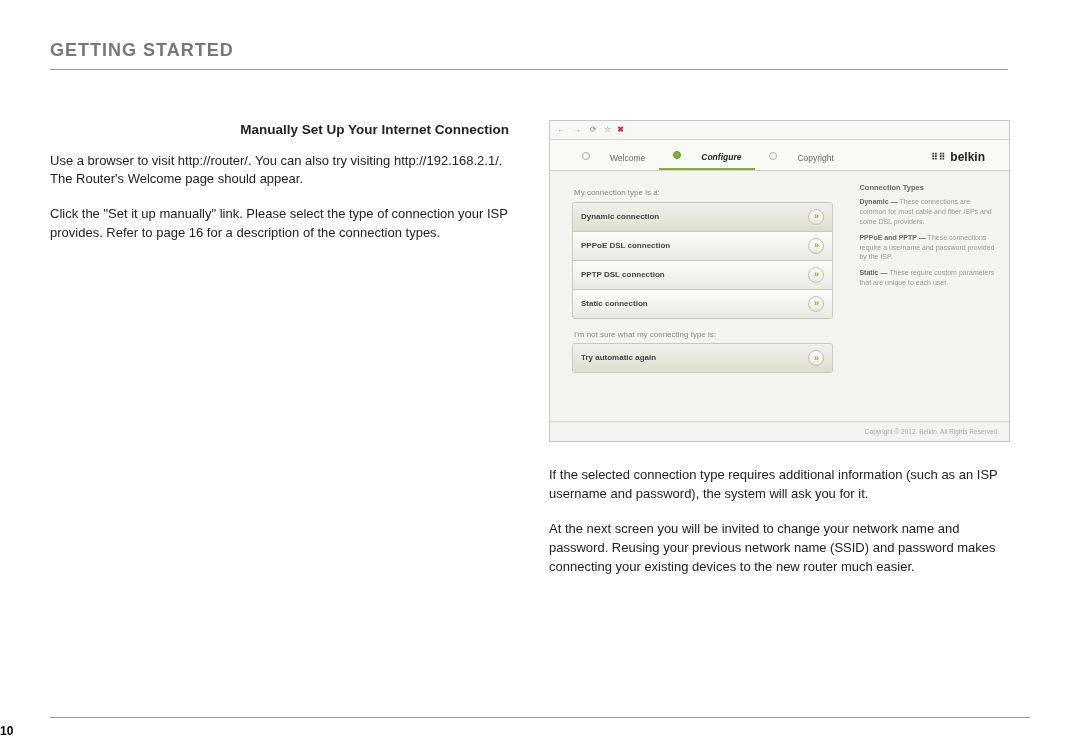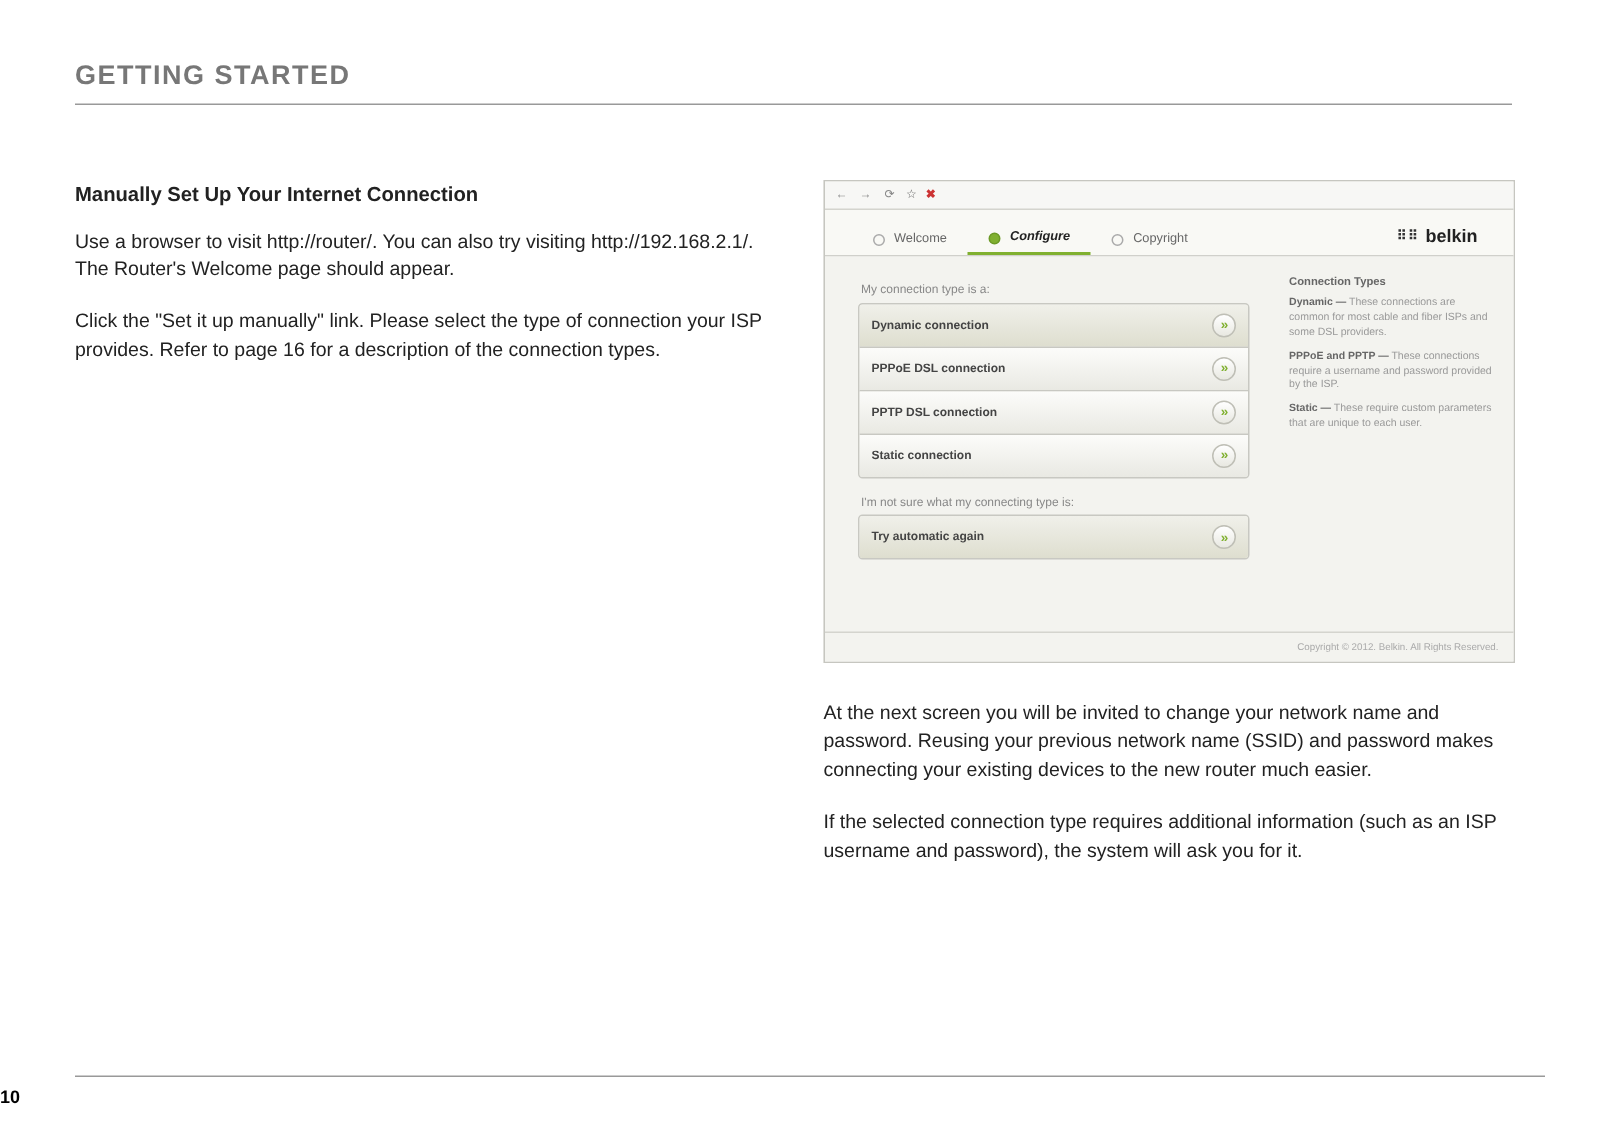--- a/index.html
+++ b/index.html
@@ -33,20 +33,21 @@
   .col {
     flex: 1 1 0;
     font-size: 13px;
     color: #222;
     line-height: 1.45;
   }
   .subhead {
     font-weight: bold;
     font-size: 13.5px;
     margin-bottom: 12px;
+    text-align: right;
   }
   .para {
     margin-bottom: 16px;
   }
 
   
   .shot {
     width: 100%;
     background: #f3f3ef;
     border: 1px solid #c6c6c0;
@@ -87,22 +88,22 @@
     background: #f9f9f5;
     border-bottom: 1px solid #d0d0cb;
     padding: 6px 18px 0 18px;
     display: flex;
     align-items: center;
   }
   .step {
     font-size: 8.5px;
     color: #666;
     display: flex;
-    align-items: flex-end;
-    gap: 6px;
+    align-items: flex-start;
+    gap: 20px;
     padding: 5px 14px;
   }
   .step.active {
     color: #222;
     font-weight: bold;
     border-bottom: 2px solid #80b030;
     font-style: italic;
   }
   .dot {
     width: 6px; height: 6px;
@@ -301,20 +302,20 @@
           <div class="app-side">
             <div class="side-title">Connection Types</div>
             <div class="side-item"><b>Dynamic —</b><span> These connections are common for most cable and fiber ISPs and some DSL providers.</span></div>
             <div class="side-item"><b>PPPoE and PPTP —</b><span> These connections require a username and password provided by the ISP.</span></div>
             <div class="side-item"><b>Static —</b><span> These require custom parameters that are unique to each user.</span></div>
           </div>
         </div>
         <div class="footer">Copyright © 2012. Belkin. All Rights Reserved.</div>
       </div>
 
+      <div class="para">If the selected connection type requires additional information (such as an ISP username and password), the system will ask you for it.</div>
       <div class="para">At the next screen you will be invited to change your network name and password. Reusing your previous network name (SSID) and password makes connecting your existing devices to the new router much easier.</div>
-      <div class="para">If the selected connection type requires additional information (such as an ISP username and password), the system will ask you for it.</div>
     </div>
   </div>
 </div>
 
 <div class="bottom-rule"></div>
 <div class="page-num">10</div>
 
 </body></html>

